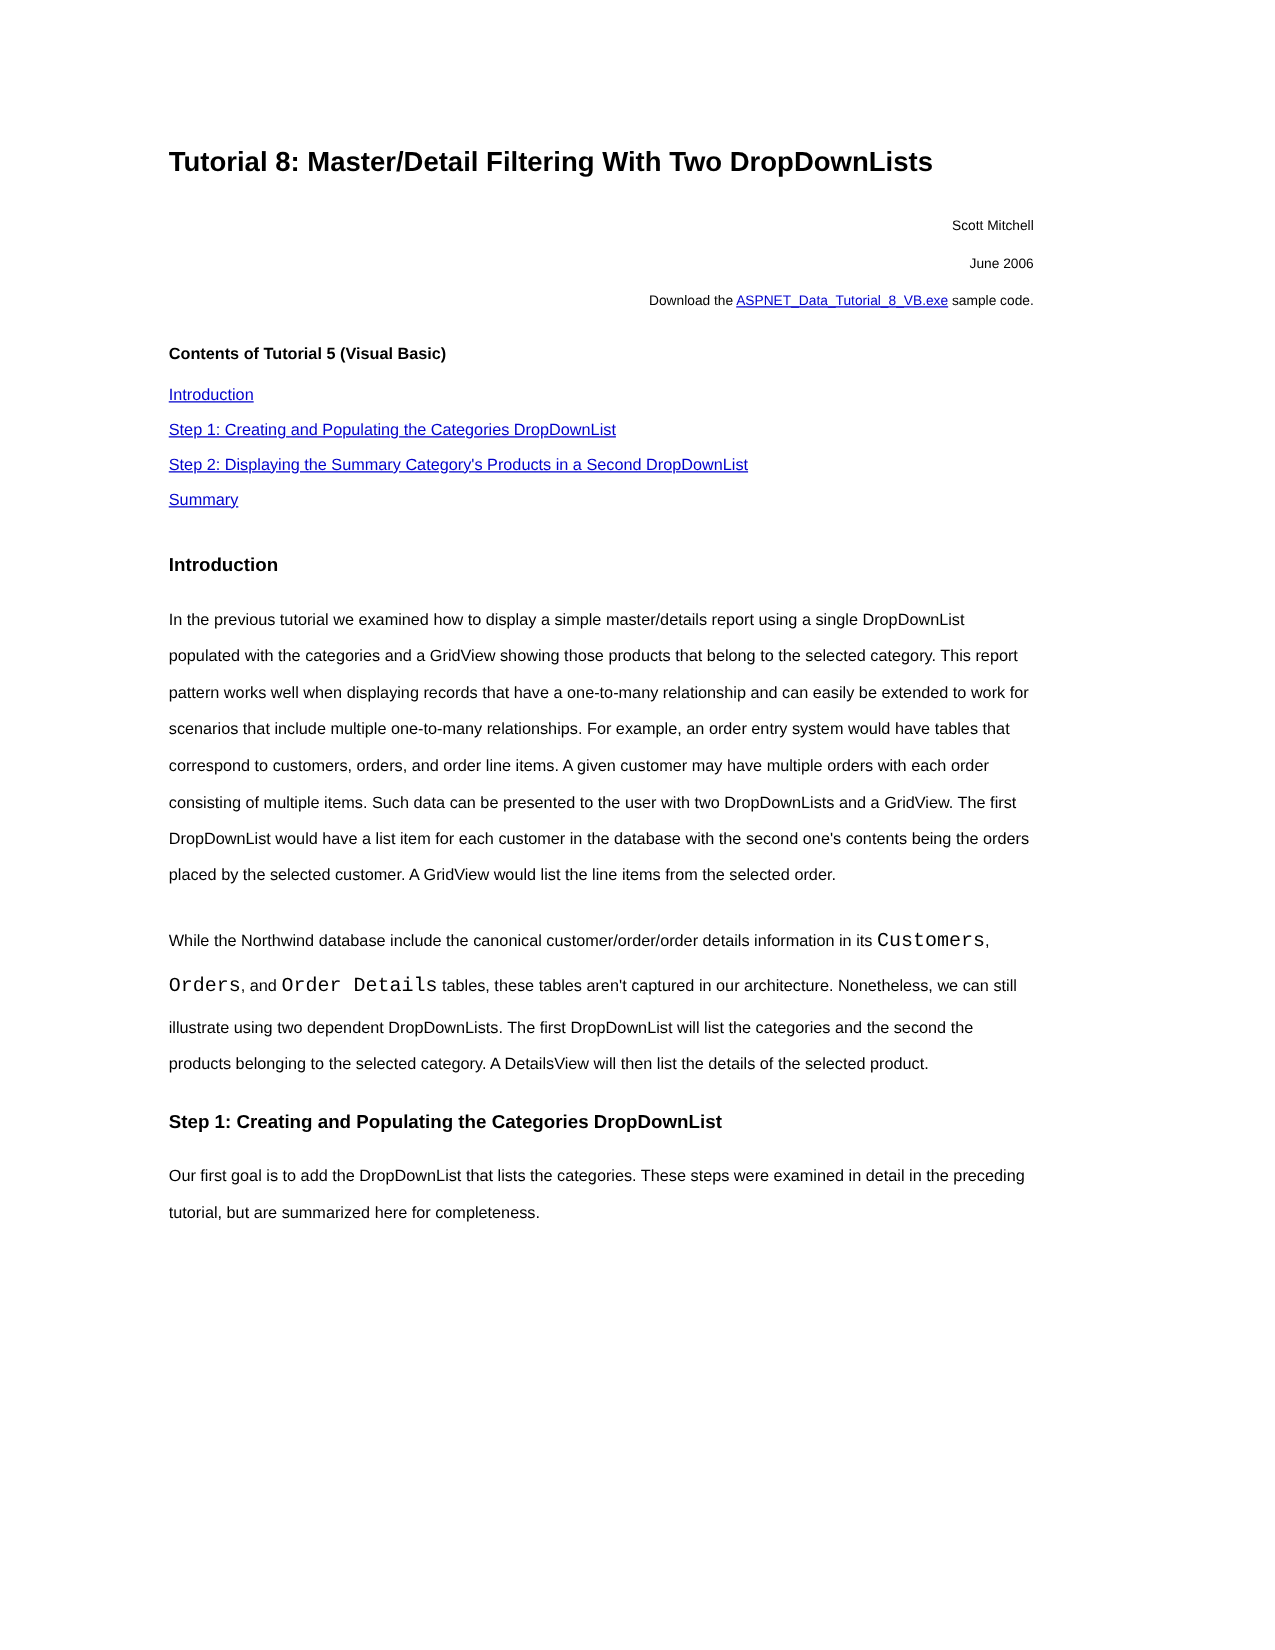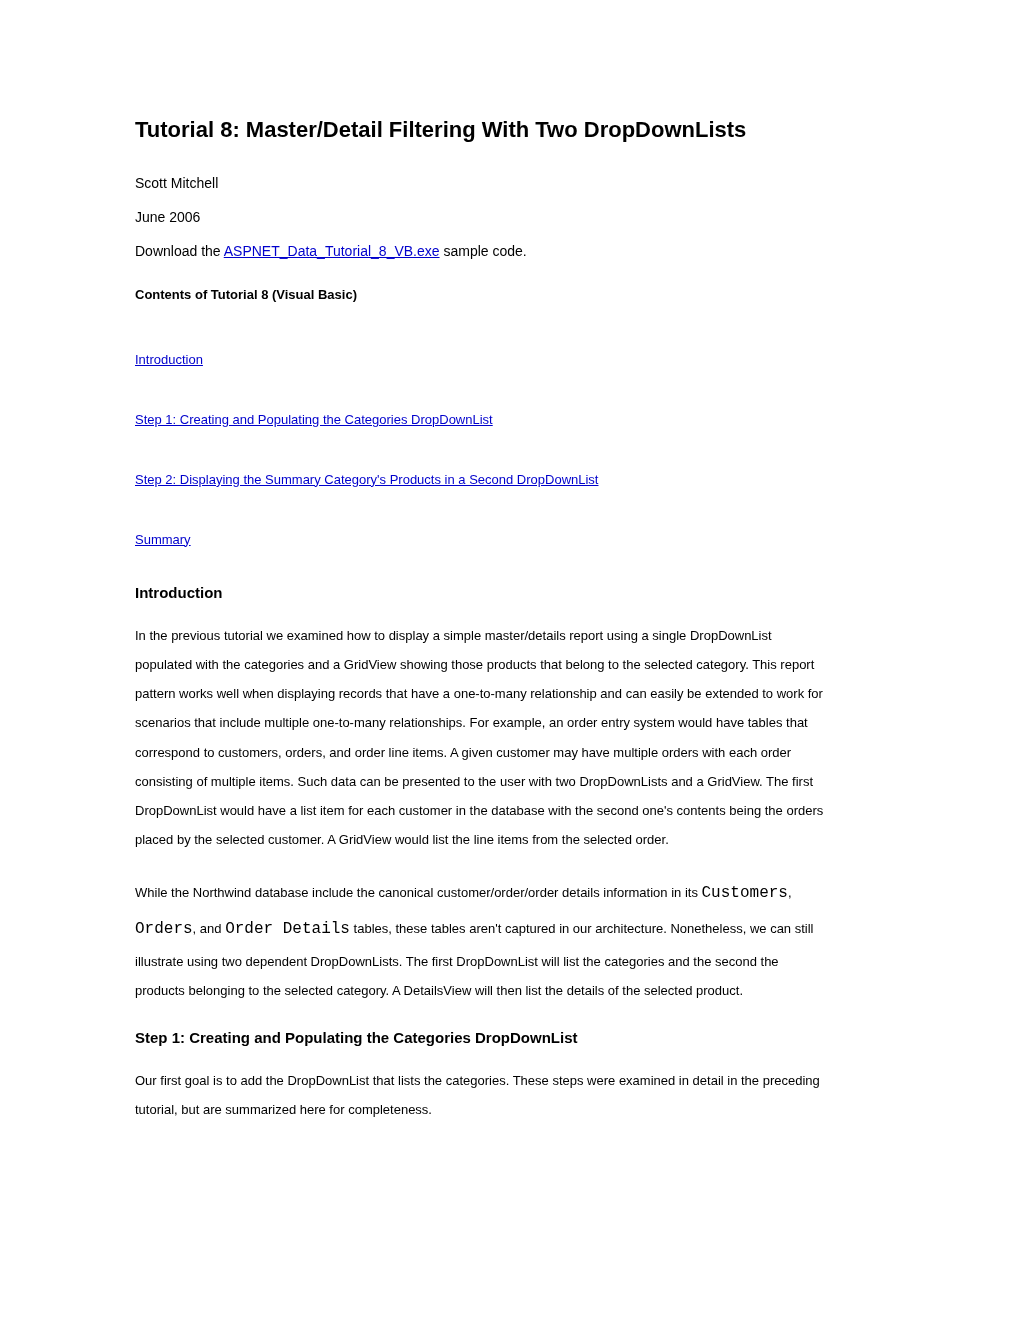--- a/index.html
+++ b/index.html
@@ -21,43 +21,43 @@
       font-weight: bold;
       margin: 0 0 30px 0;
       line-height: 1.35;
     }
     h2.section {
       font-size: 15px;
       font-weight: bold;
       margin: 24px 0 20px 0;
     }
     .meta {
-      font-size: 14px;
+      font-size: 11px;
       margin: 18px 0;
+      text-align: right;
     }
     .contents-label {
       font-weight: bold;
       font-size: 13px;
       margin: 28px 0 18px 0;
     }
     .toc {
       margin: 0;
       padding: 0;
     }
     .toc a {
       display: inline-block;
       margin-bottom: 13px;
       color: #0000cc;
       text-decoration: underline;
       font-size: 13px;
     }
     a {
       color: #0000cc;
       text-decoration: underline;
-      margin-top: 32px;
     }
     .code {
       font-family: "Courier New", Courier, monospace;
       font-size: 16px;
     }
     p.body {
       font-size: 13px;
       line-height: 2.25;
       margin: 20px 0;
     }
@@ -70,21 +70,21 @@
   <h1>Tutorial 8: Master/Detail Filtering With Two DropDownLists</h1>
 
   <div class="meta">Scott Mitchell</div>
 
   <div class="meta">June 2006</div>
 
   <div class="meta">
     <span>Download the </span><a href="#">ASPNET_Data_Tutorial_8_VB.exe</a><span> sample code.</span>
   </div>
 
-  <div class="contents-label">Contents of Tutorial 8 (Visual Basic)</div>
+  <div class="contents-label">Contents of Tutorial 5 (Visual Basic)</div>
 
   <div class="toc">
     <div><a href="#">Introduction</a></div>
     <div><a href="#">Step 1: Creating and Populating the Categories DropDownList</a></div>
     <div><a href="#">Step 2: Displaying the Summary Category's Products in a Second DropDownList</a></div>
     <div><a href="#">Summary</a></div>
   </div>
 
   <h2 class="section">Introduction</h2>
 

